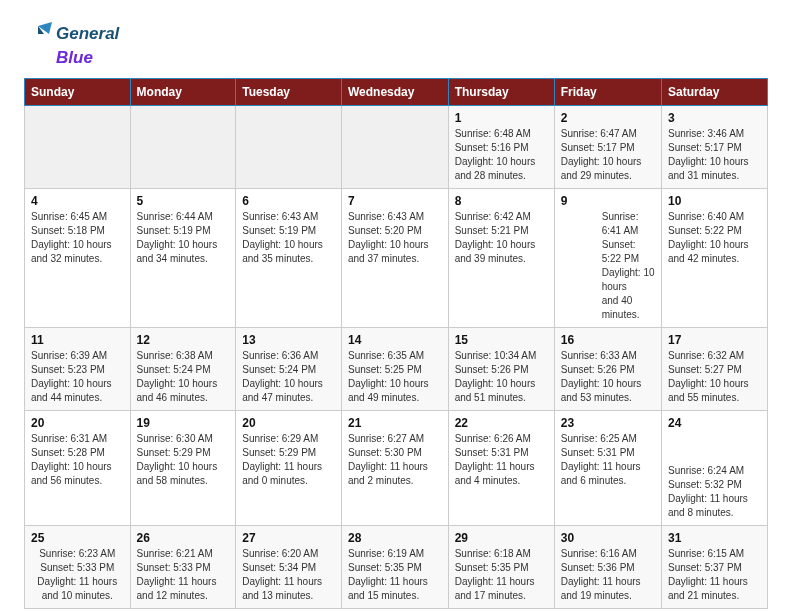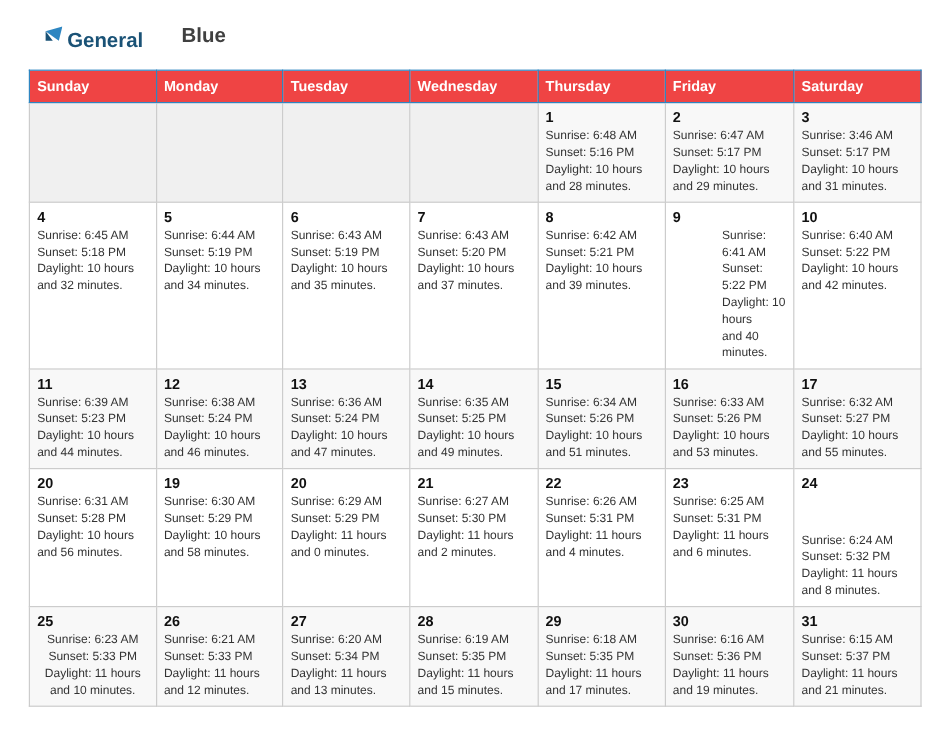--- a/index.html
+++ b/index.html
@@ -33,21 +33,21 @@
       font-size: 15px;
       color: #333;
       font-weight: normal;
     }
     .calendar-table {
       width: 100%;
       border-collapse: collapse;
       font-size: 11px;
     }
     .calendar-table th {
-      background: #ef4444;
+      background: #7f1d1d;
       color: #fff;
       text-align: left;
       padding: 6px 6px;
       font-size: 12px;
       font-weight: bold;
       border: 1px solid #2e86c1;
       margin-top: 37px;
     }
     .calendar-table td {
       border: 1px solid #ccc;
@@ -76,29 +76,29 @@
     }
     .empty-cell {
       background: #f0f0f0 !important;
     }
   </style>
 </head>
 <body>
 
 <div class="header-section">
   <div class="logo">
-  <div style="display:flex; flex-direction:row; align-items:flex-start; line-height:1.15;">
+  <div style="display:flex; flex-direction:column; align-items:flex-start; line-height:1.15;font-style:italic;">
     <div style="display:flex; align-items:center; gap:4px;">
       <svg width="28" height="28" viewBox="0 0 28 28">
         <polygon points="14,6 28,2 25,14" fill="#2e86c1"></polygon>
         <polygon points="14,6 20,14 14,14" fill="#1a5276"></polygon>
       </svg>
       <span style="font-size:17px; font-weight:bold; color:#1a5276;">General</span>
     </div>
-    <span style="font-size:17px; font-weight:bold; color:#404040; margin-left:32px;">Blue</span>
+    <span style="font-size:17px; font-weight:bold; color:#6d28d9; margin-left:32px;">Blue</span>
   </div>
 </div>
   <div class="title-block">
     <div class="month-title"></div>
     <div class="location-title"></div>
   </div>
 </div>
 
 <table class="calendar-table">
   <thead>
@@ -215,21 +215,21 @@
         </td>
         <td>
           <div class="day-number">14</div>
           <div class="day-info" style="white-space: pre-line;">Sunrise: 6:35 AM
 Sunset: 5:25 PM
 Daylight: 10 hours
 and 49 minutes.</div>
         </td>
         <td>
           <div class="day-number">15</div>
-          <div class="day-info" style="white-space: pre-line;">Sunrise: 6:34 AM
+          <div class="day-info" style="white-space: pre-line;">Sunrise: 10:34 AM
 Sunset: 5:26 PM
 Daylight: 10 hours
 and 51 minutes.</div>
         </td>
         <td>
           <div class="day-number">16</div>
           <div class="day-info" style="white-space: pre-line;">Sunrise: 6:33 AM
 Sunset: 5:26 PM
 Daylight: 10 hours
 and 53 minutes.</div>

